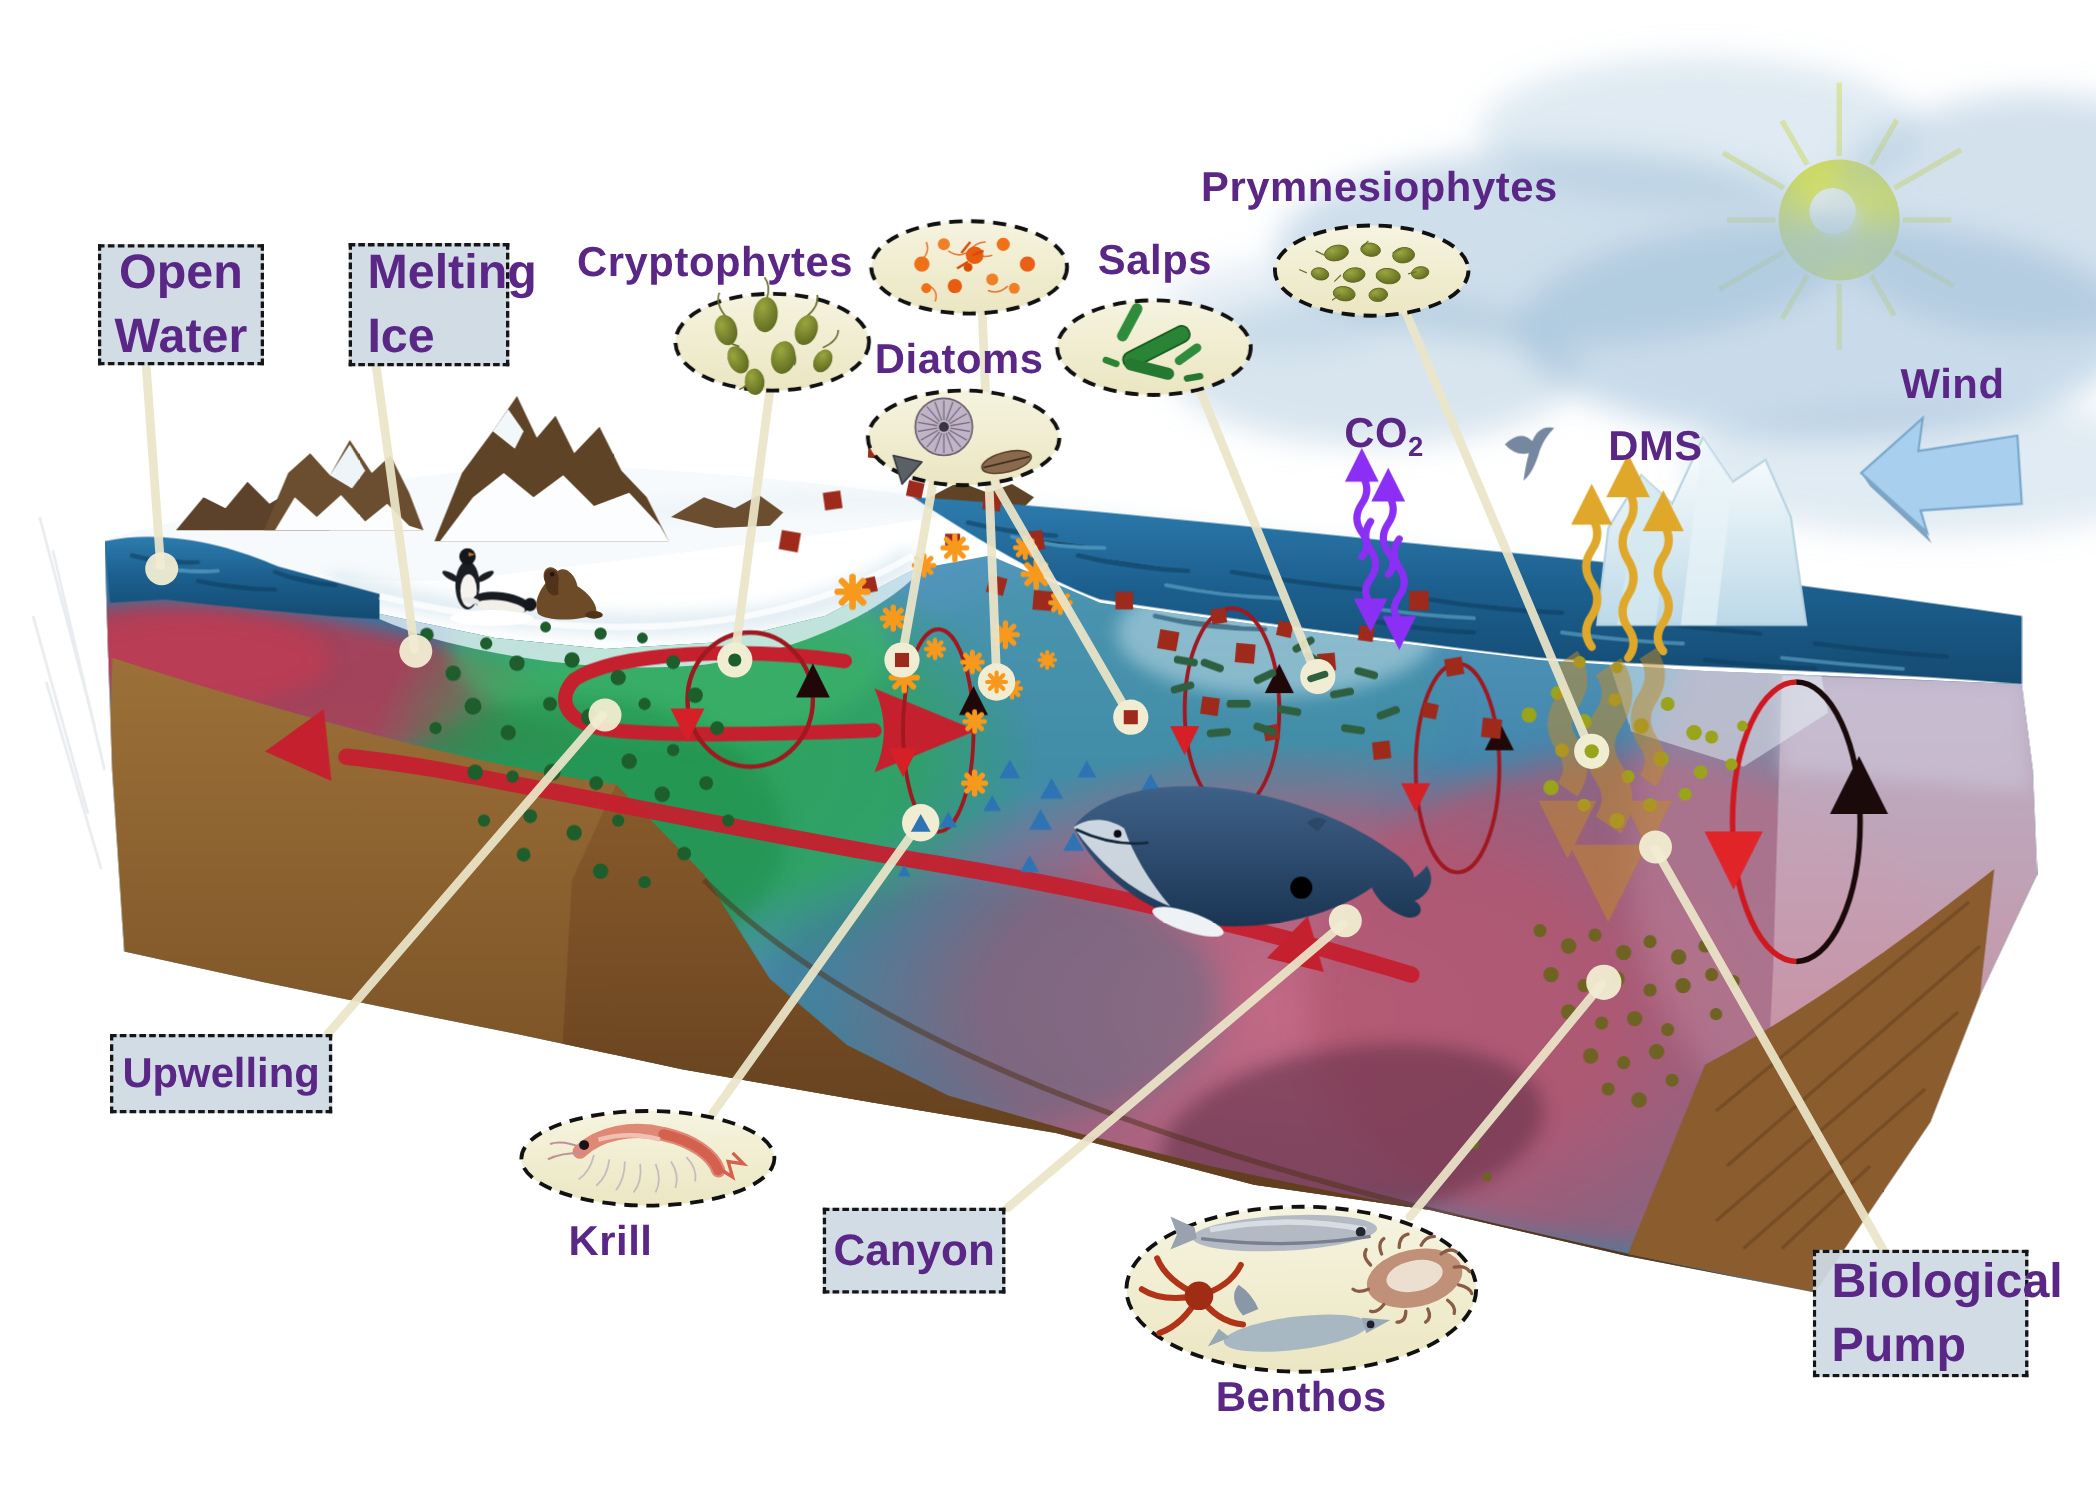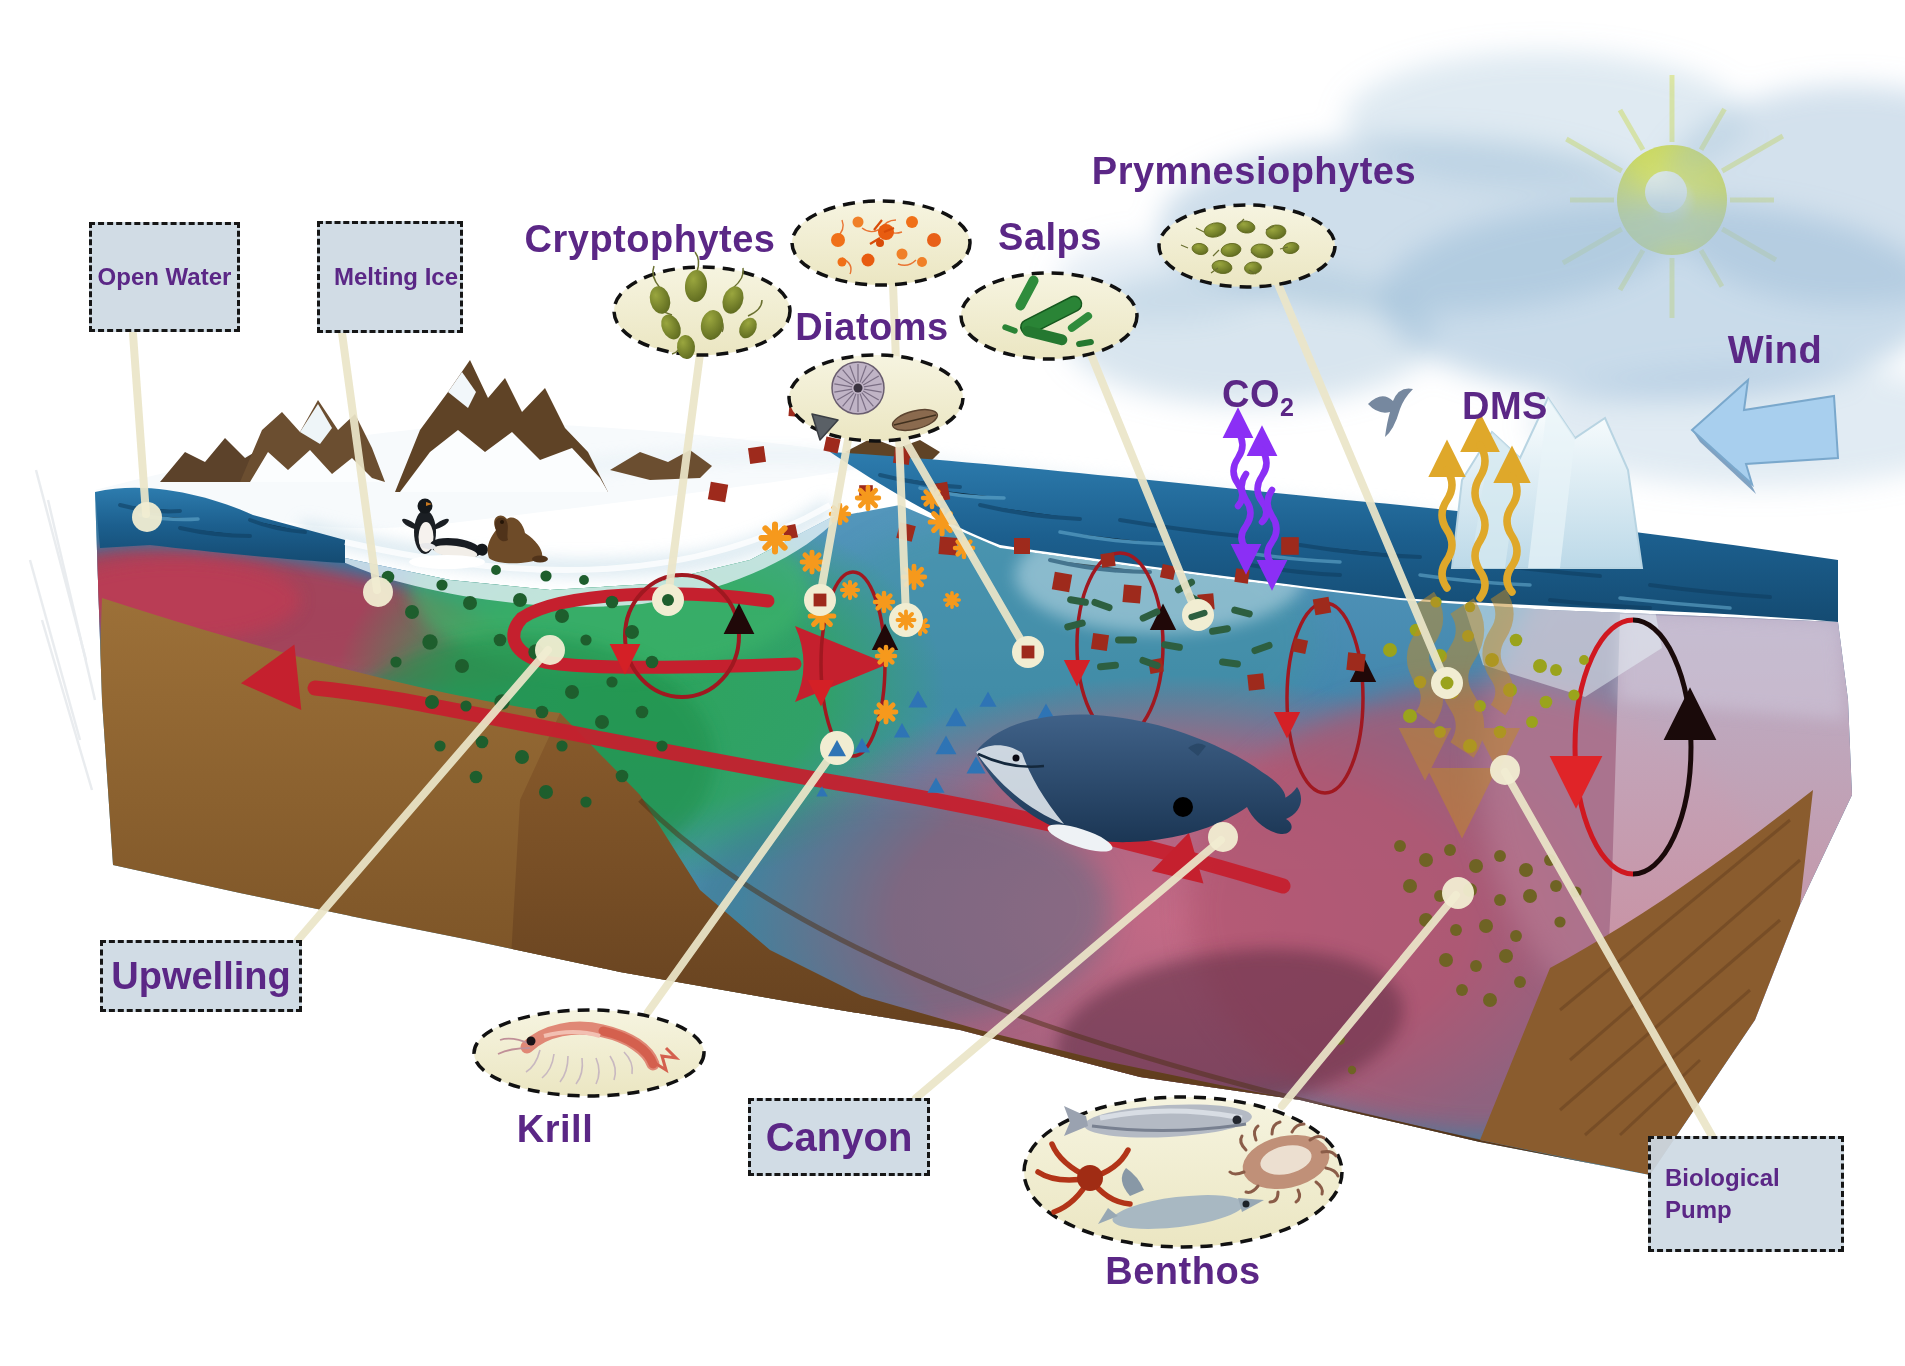--- a/index.html
+++ b/index.html
@@ -4,28 +4,28 @@
 <style>
   html,body{margin:0;padding:0;background:#ffffff;}
   .stage{position:relative;width:1905px;height:1366px;background:#ffffff;overflow:hidden;
          font-family:"Liberation Sans",sans-serif;}
   .stage svg.art{position:absolute;left:0;top:0;z-index:1;}
   .lbl{position:absolute;z-index:5;color:#5b2786;font-weight:700;font-size:38px;
        white-space:nowrap;transform:translateX(-50%);letter-spacing:.5px;}
   .lbl sub{font-size:25px;font-weight:700;}
   #label-co2{transform:none;}
   .box{position:absolute;z-index:5;background:rgba(205,217,227,.93);border:3px dashed #161616;
-       color:#5b2786;font-weight:700;font-size:24px;display:flex;align-items:center;
+       color:#5b2786;font-weight:700;font-size:44px;display:flex;align-items:center;
        line-height:1.32;box-sizing:border-box;}
   .box.center{justify-content:center;text-align:center;}
   .box.leftpad{padding-left:14px;text-align:left;}
   #box-open-water{left:89px;top:222px;width:151px;height:110px;}
   #box-melting-ice{left:317px;top:221px;width:146px;height:112px;}
   #box-upwelling{left:100px;top:940px;width:202px;height:72px;font-size:38px;}
-  #box-canyon{left:748px;top:1098px;width:182px;height:78px;font-size:40px;}
+  #box-canyon{left:748px;top:1098px;width:166px;height:78px;font-size:40px;}
   #box-biological-pump{left:1648px;top:1136px;width:196px;height:116px;}
   #label-microbial-loop{left:878px;top:144px;}
   #label-cryptophytes{left:650px;top:218px;}
   #label-diatoms{left:872px;top:306px;}
   #label-salps{left:1050px;top:216px;}
   #label-prymnesiophytes{left:1254px;top:150px;}
   #label-co2{left:1222px;top:373px;}
   #label-dms{left:1505px;top:385px;}
   #label-wind{left:1775px;top:329px;}
   #label-krill{left:555px;top:1108px;}

